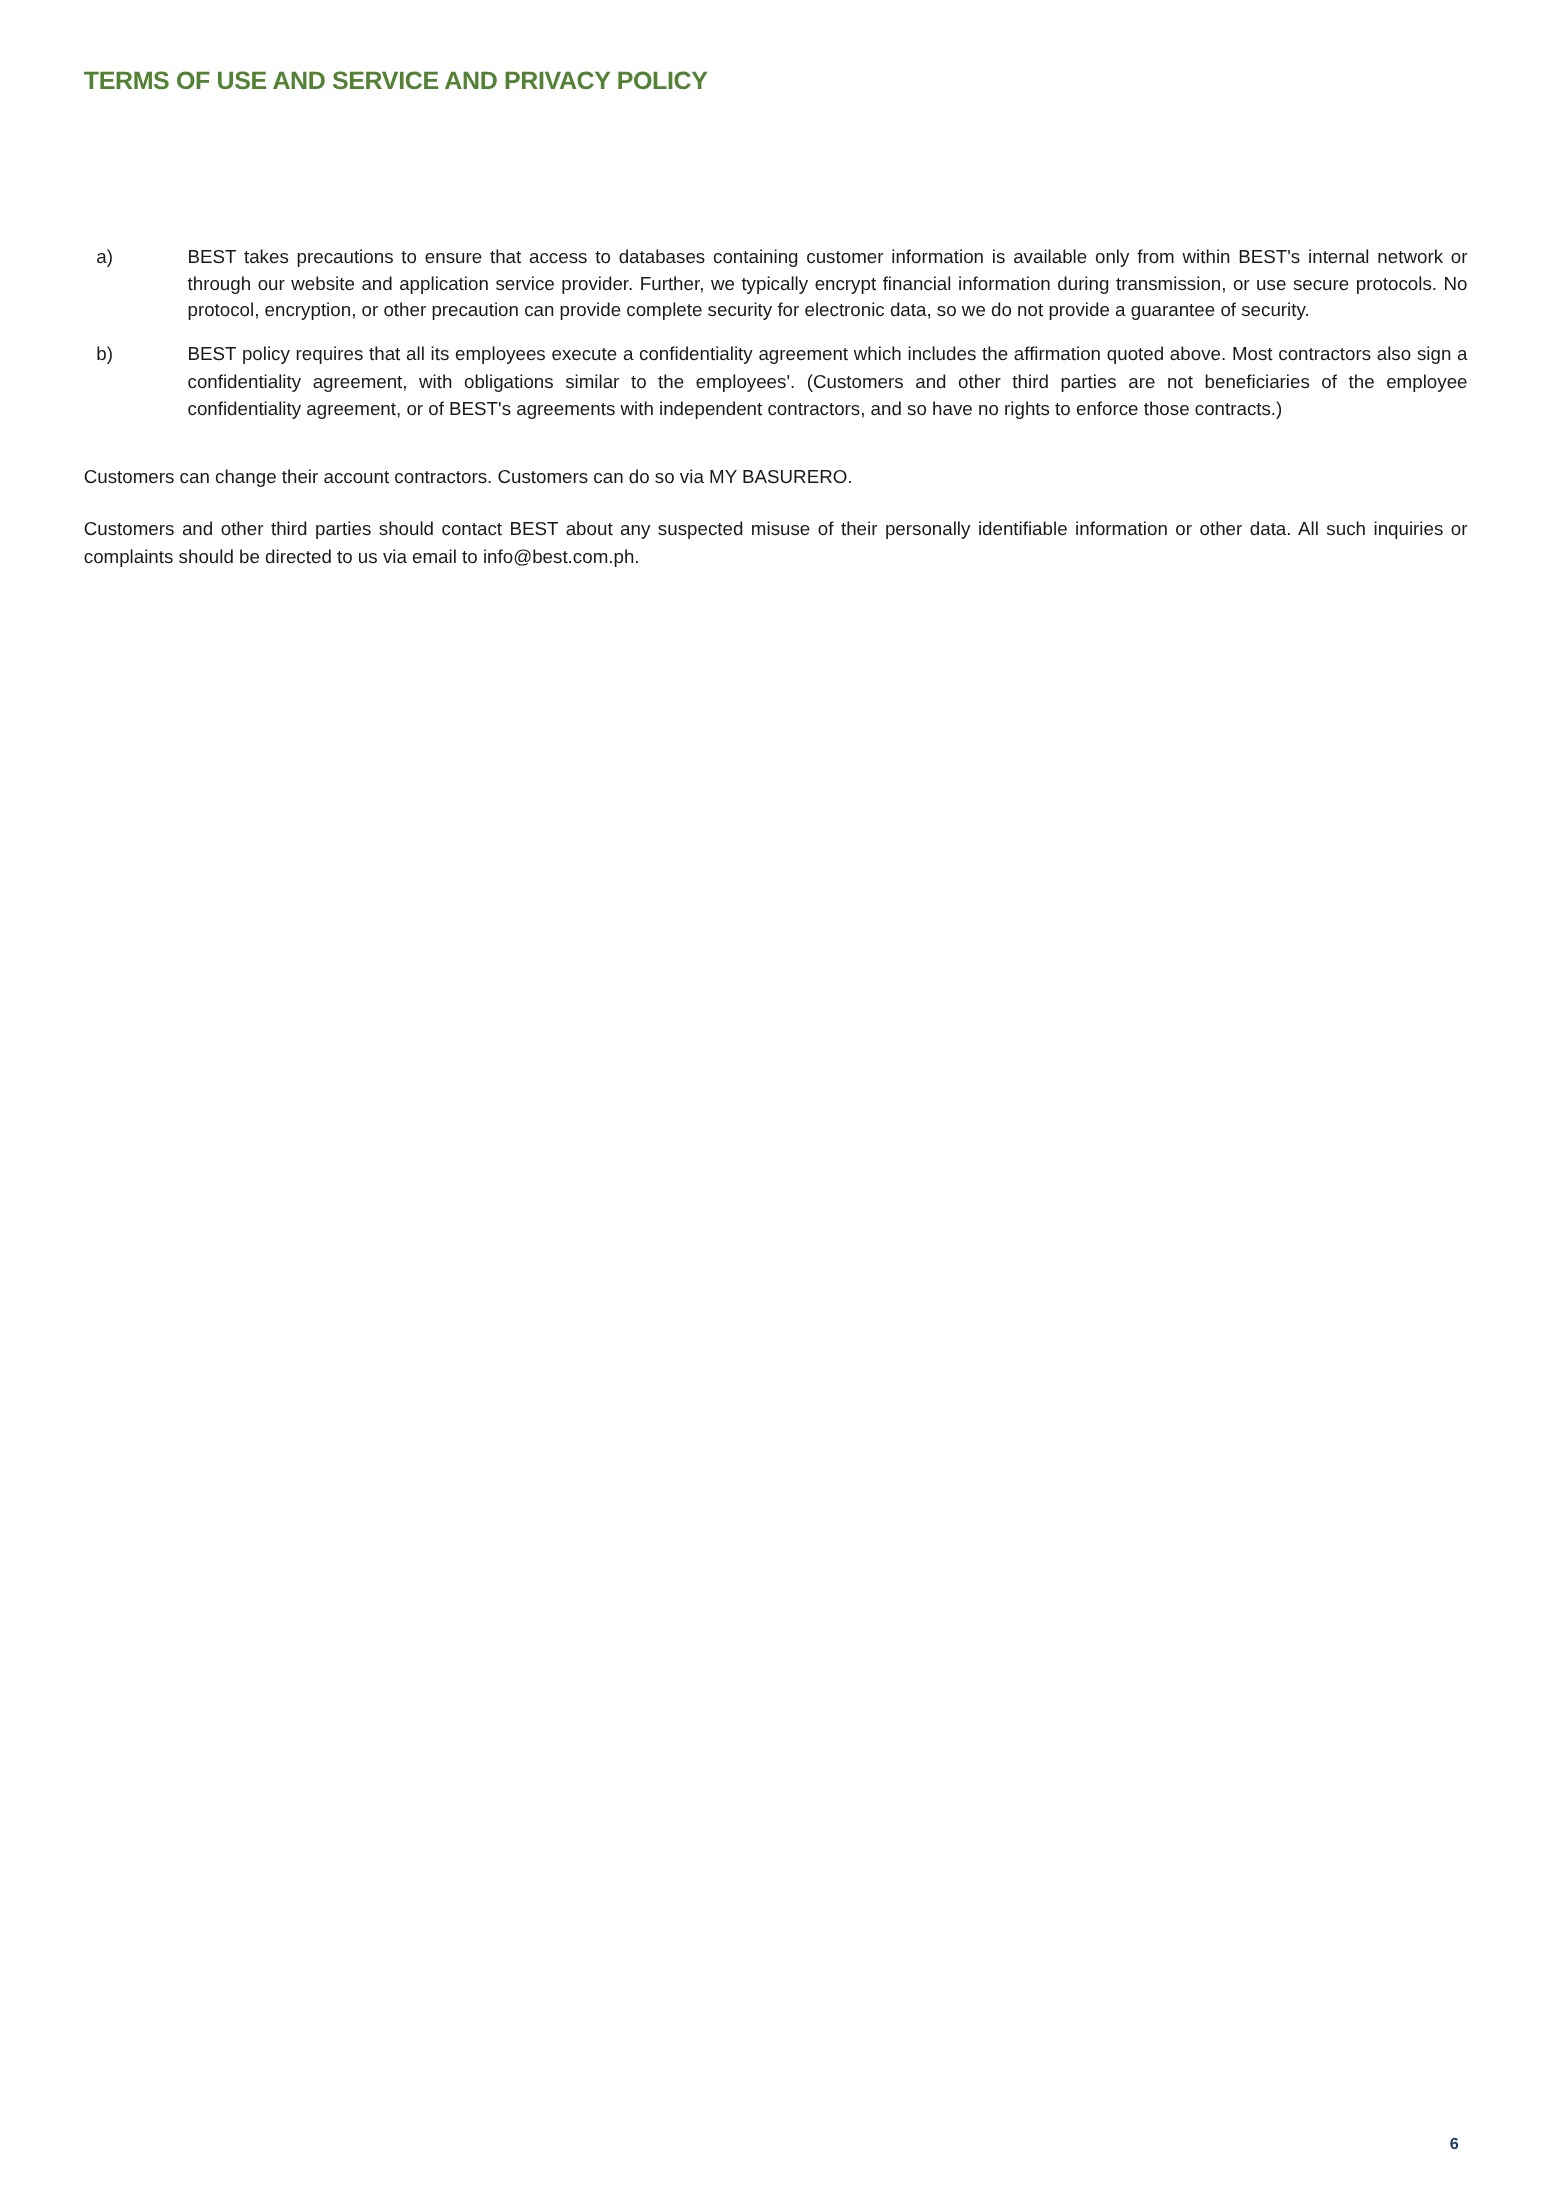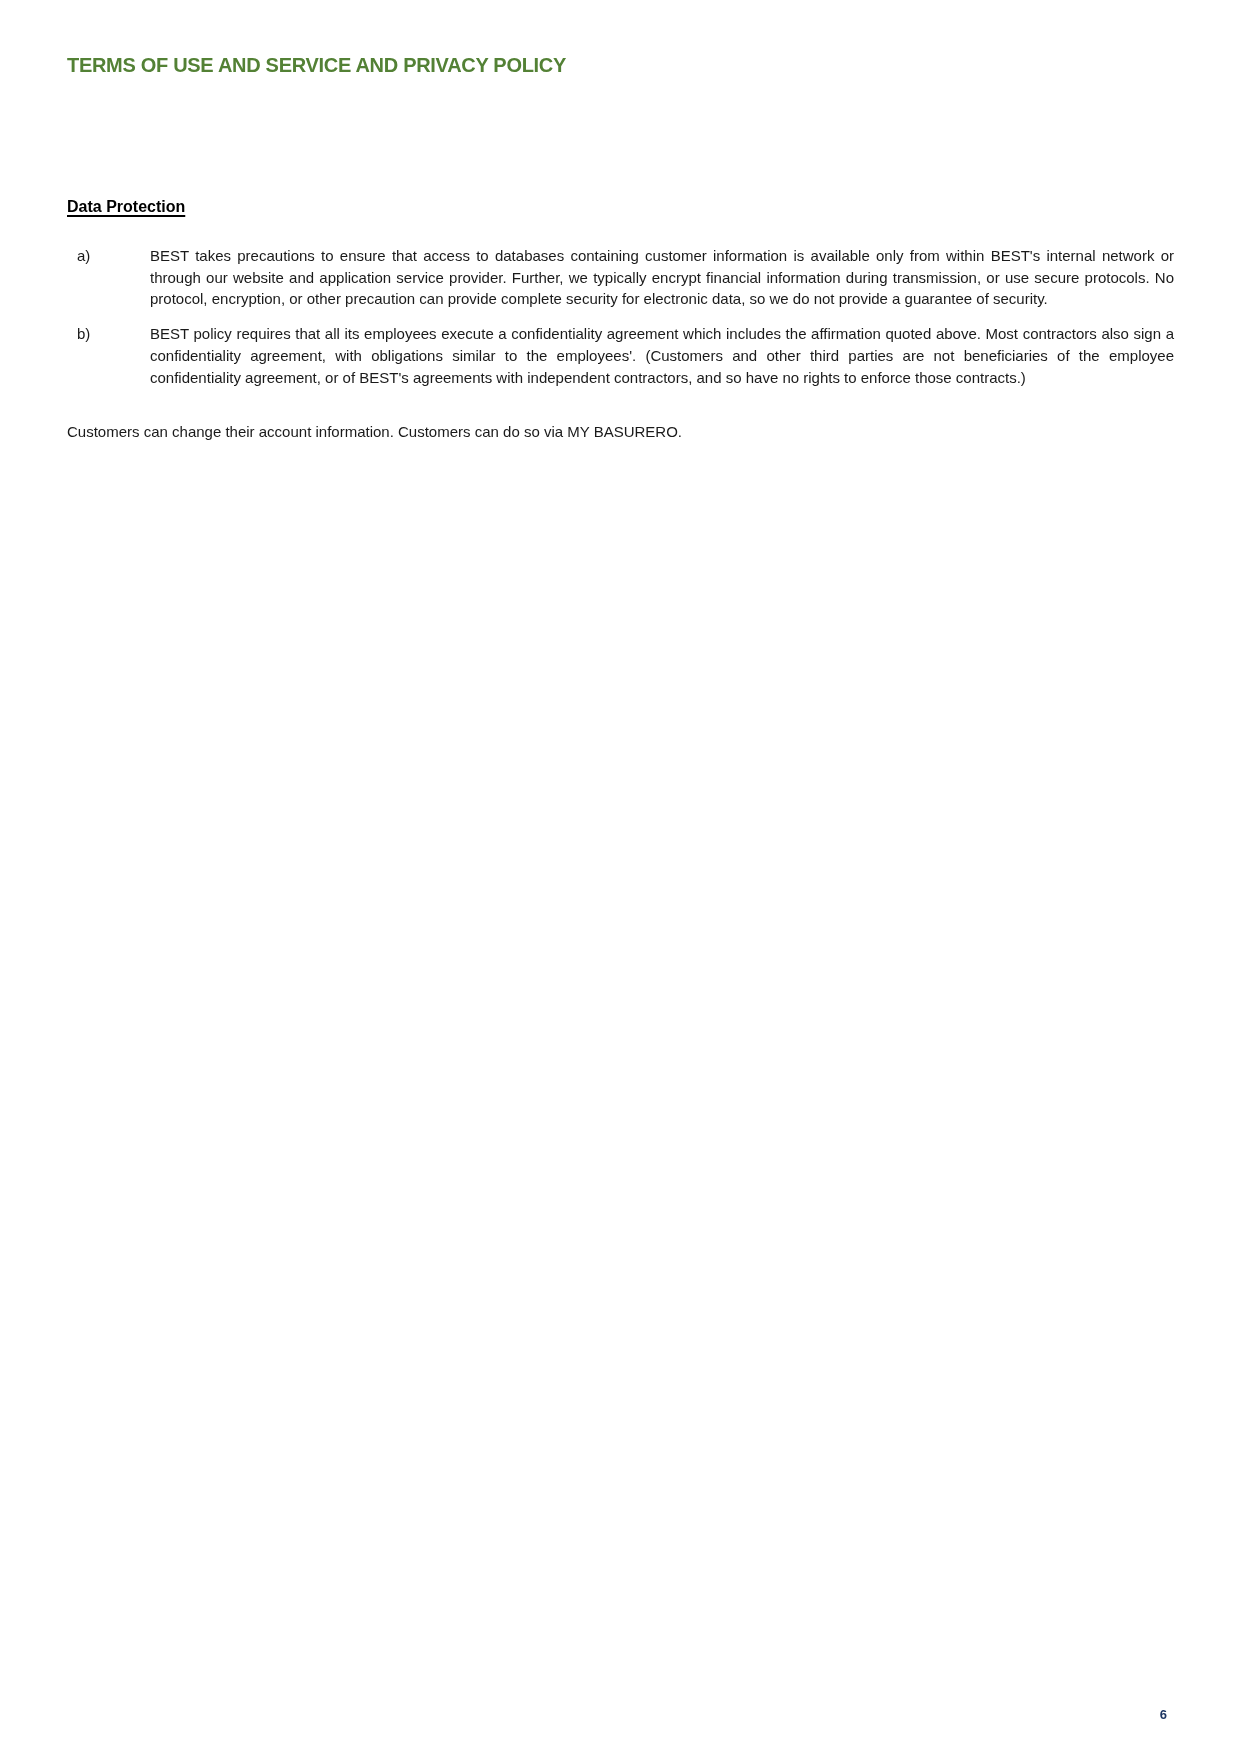--- a/index.html
+++ b/index.html
@@ -71,33 +71,33 @@
     color: #1f3864;
   }
 </style>
 </head>
 <body>
 
 <div class="page">
 
   <h1 class="doc-title">TERMS OF USE AND SERVICE AND PRIVACY POLICY</h1>
 
-  <h2 class="section-heading">Data Protection</h2>
 
   <div class="list">
     <div class="list-item">
       <span class="list-marker">a)</span>
       <span>BEST takes precautions to ensure that access to databases containing customer information is available only from within BEST's internal network or through our website and application service provider. Further, we typically encrypt financial information during transmission, or use secure protocols. No protocol, encryption, or other precaution can provide complete security for electronic data, so we do not provide a guarantee of security.</span>
     </div>
     <div class="list-item">
       <span class="list-marker">b)</span>
       <span>BEST policy requires that all its employees execute a confidentiality agreement which includes the affirmation quoted above. Most contractors also sign a confidentiality agreement, with obligations similar to the employees'. (Customers and other third parties are not beneficiaries of the employee confidentiality agreement, or of BEST's agreements with independent contractors, and so have no rights to enforce those contracts.)</span>
     </div>
   </div>
 
 
-  <p class="para">Customers can change their account information. Customers can do so via MY BASURERO.</p>
+  <p class="para">Customers can change their account contractors. Customers can do so via MY BASURERO.</p>
 
 
+  <p class="para">Customers and other third parties should contact BEST about any suspected misuse of their personally identifiable information or other data. All such inquiries or complaints should be directed to us via email to info@best.com.ph.</p>
 
   <div class="page-number">6</div>
 
 </div>
 
 </body></html>

